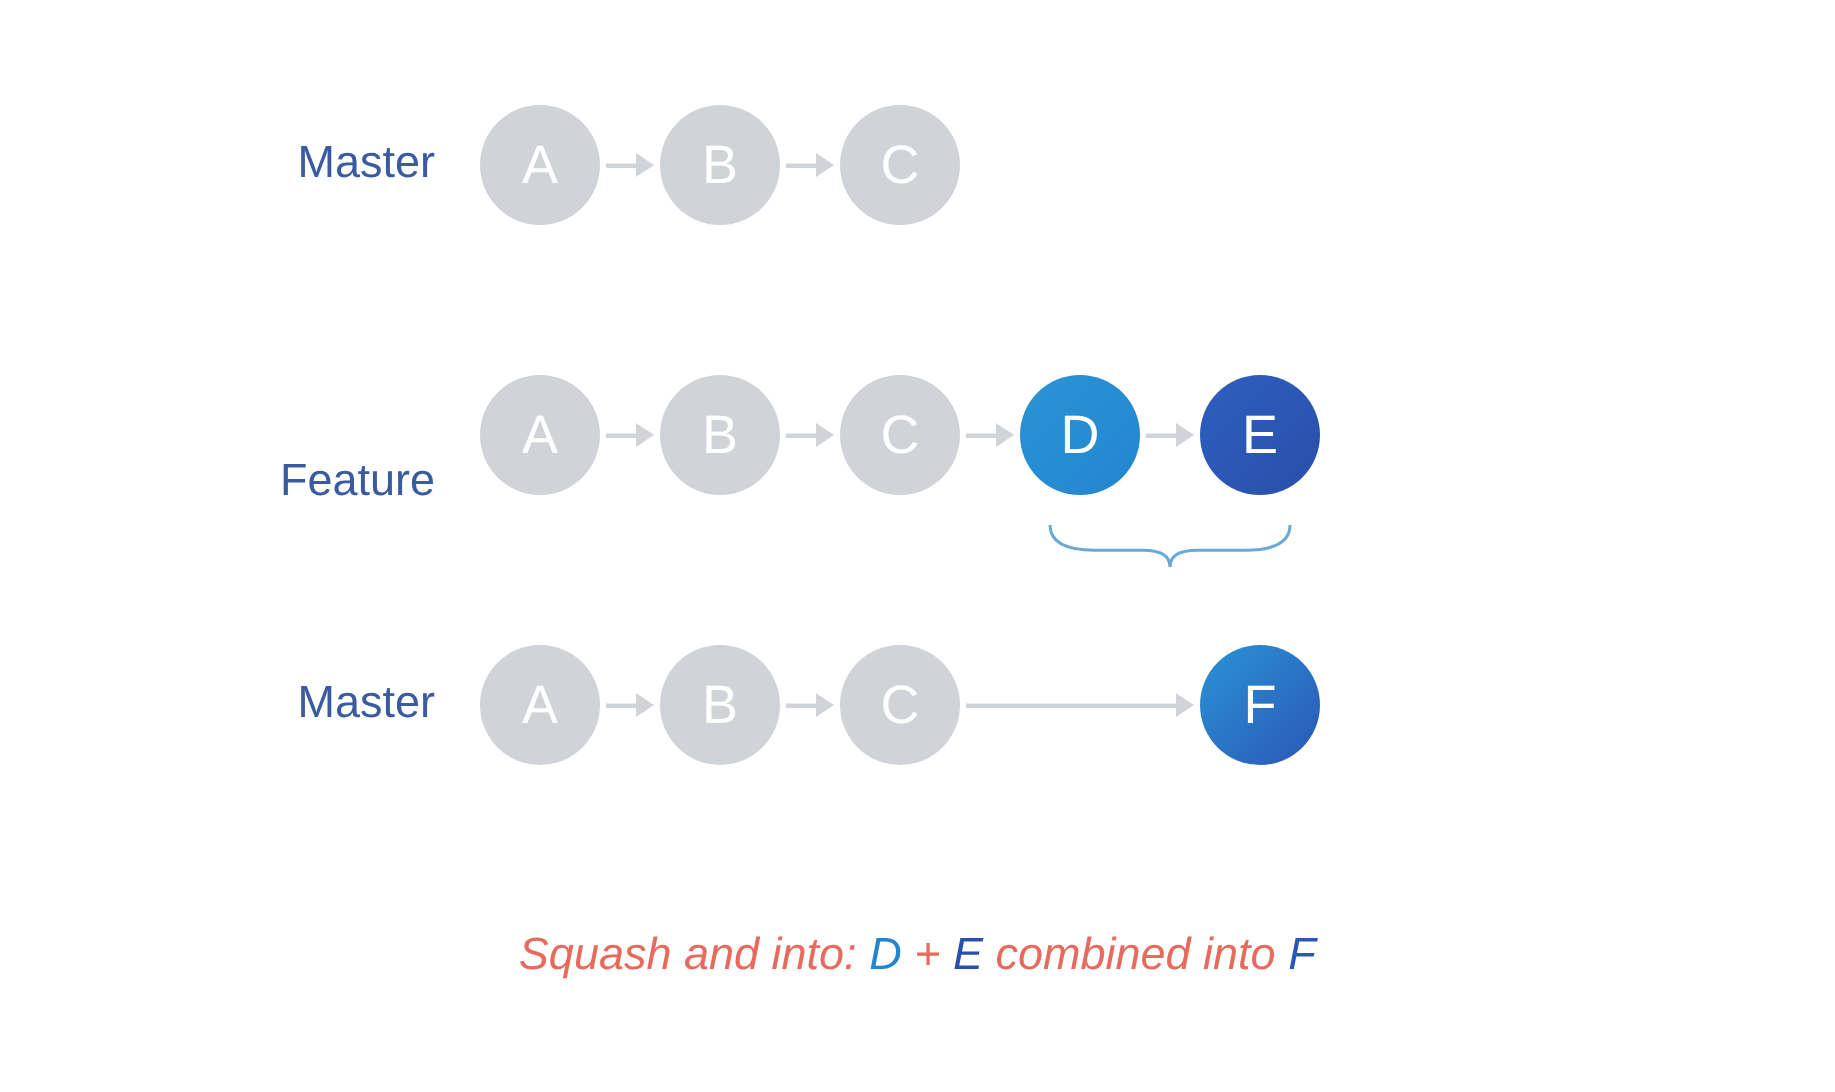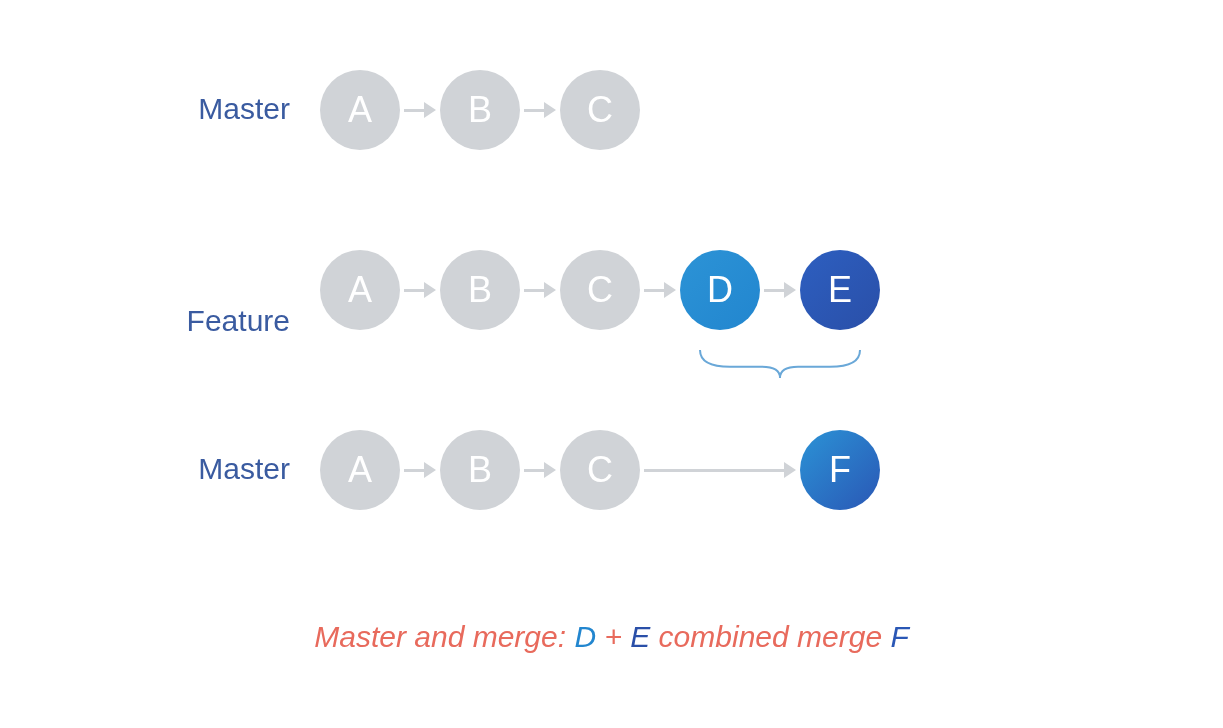--- a/index.html
+++ b/index.html
@@ -122,14 +122,14 @@
       <div class="arrow-line"></div>
       <div class="arrow-head"></div>
     </div>
     <div class="arrow" style="left: 644px; top: 460px; width: 152px;">
       <div class="arrow-line"></div>
       <div class="arrow-head"></div>
     </div>
     <svg width="1223" height="728" style="position: absolute; left: 0px; top: 0px; pointer-events: none;">
       <path d="M 700 350 Q 700 366.8 730 366.8 L 762 366.8 Q 780 366.8 780 378 Q 780 366.8 798 366.8 L 830 366.8 Q 860 366.8 860 350" fill="none" stroke="#6aa8d8" stroke-width="2"></path>
     </svg>
-    <div class="caption" style="top: 620px;"><span class="red">Master and merge: </span><span class="blL">D</span><span class="red"> + </span><span class="blD">E</span><span class="red"> combined merge </span><span class="blG">F</span></div>
+    <div class="caption" style="top: 620px;"><span class="red">Squash and into: </span><span class="blL">D</span><span class="red"> + </span><span class="blD">E</span><span class="red"> combined into </span><span class="blG">F</span></div>
   </div>
 
 </body></html>

